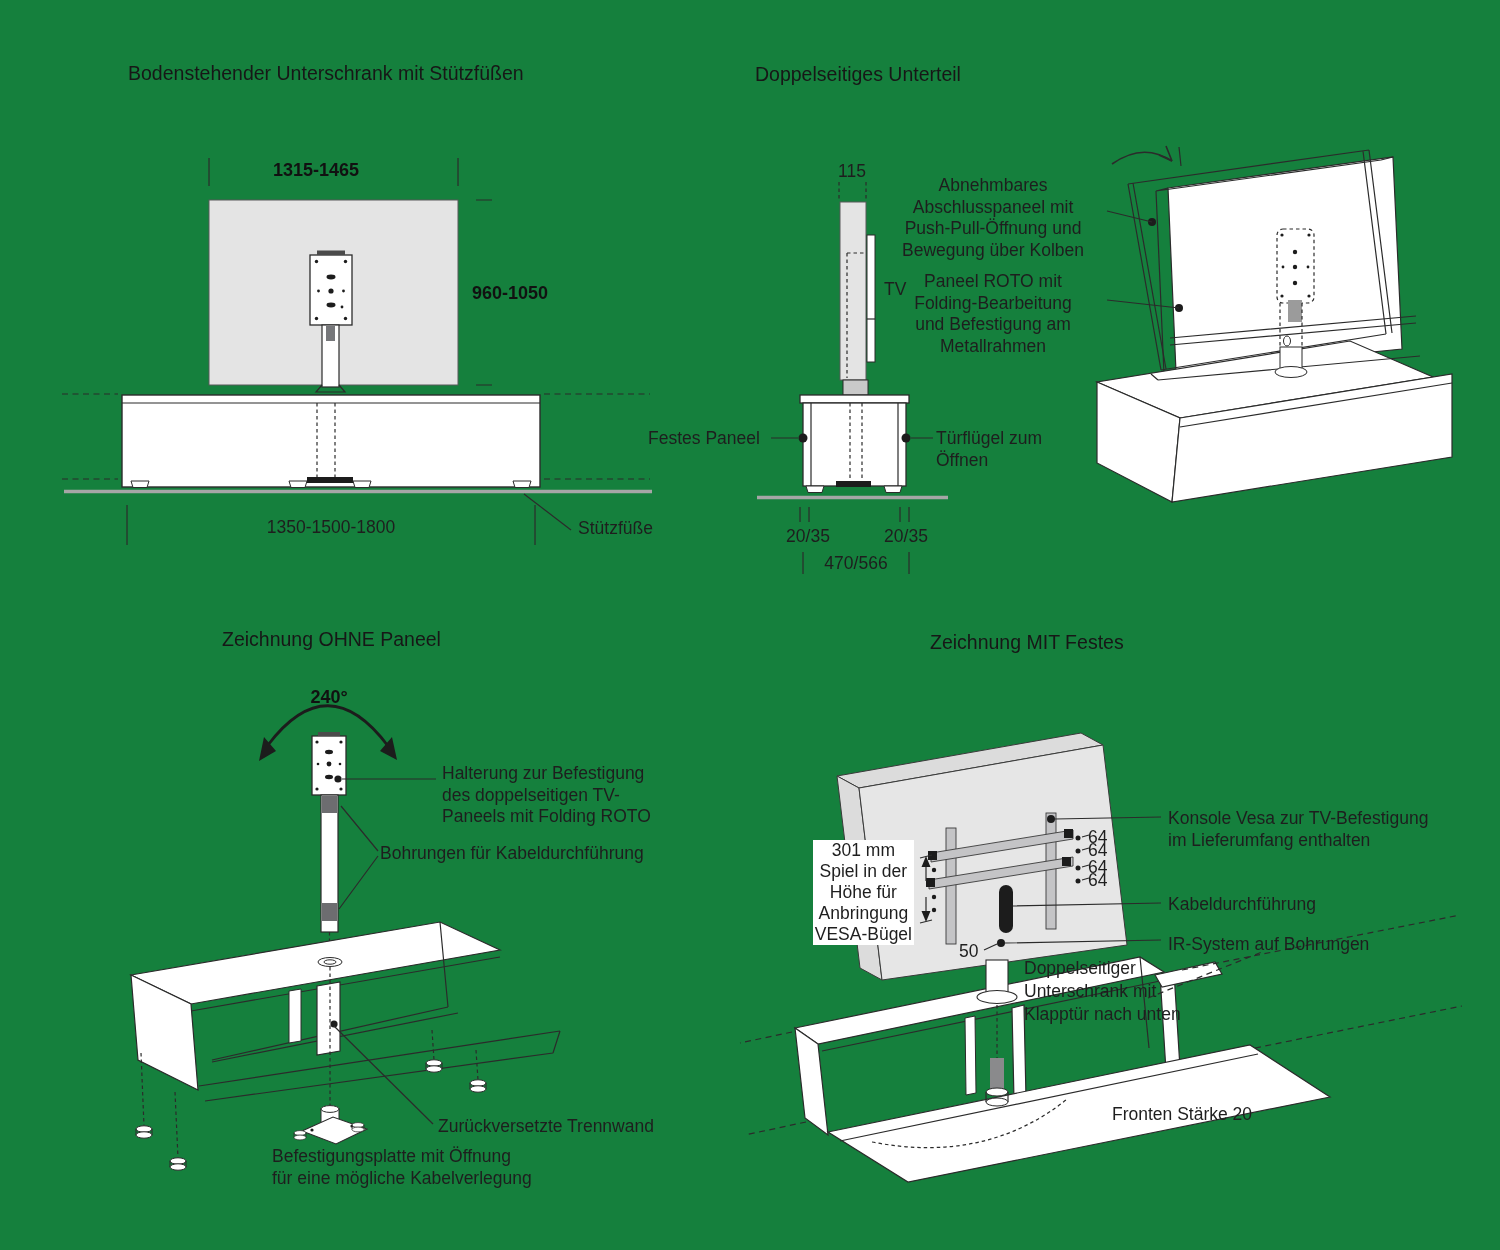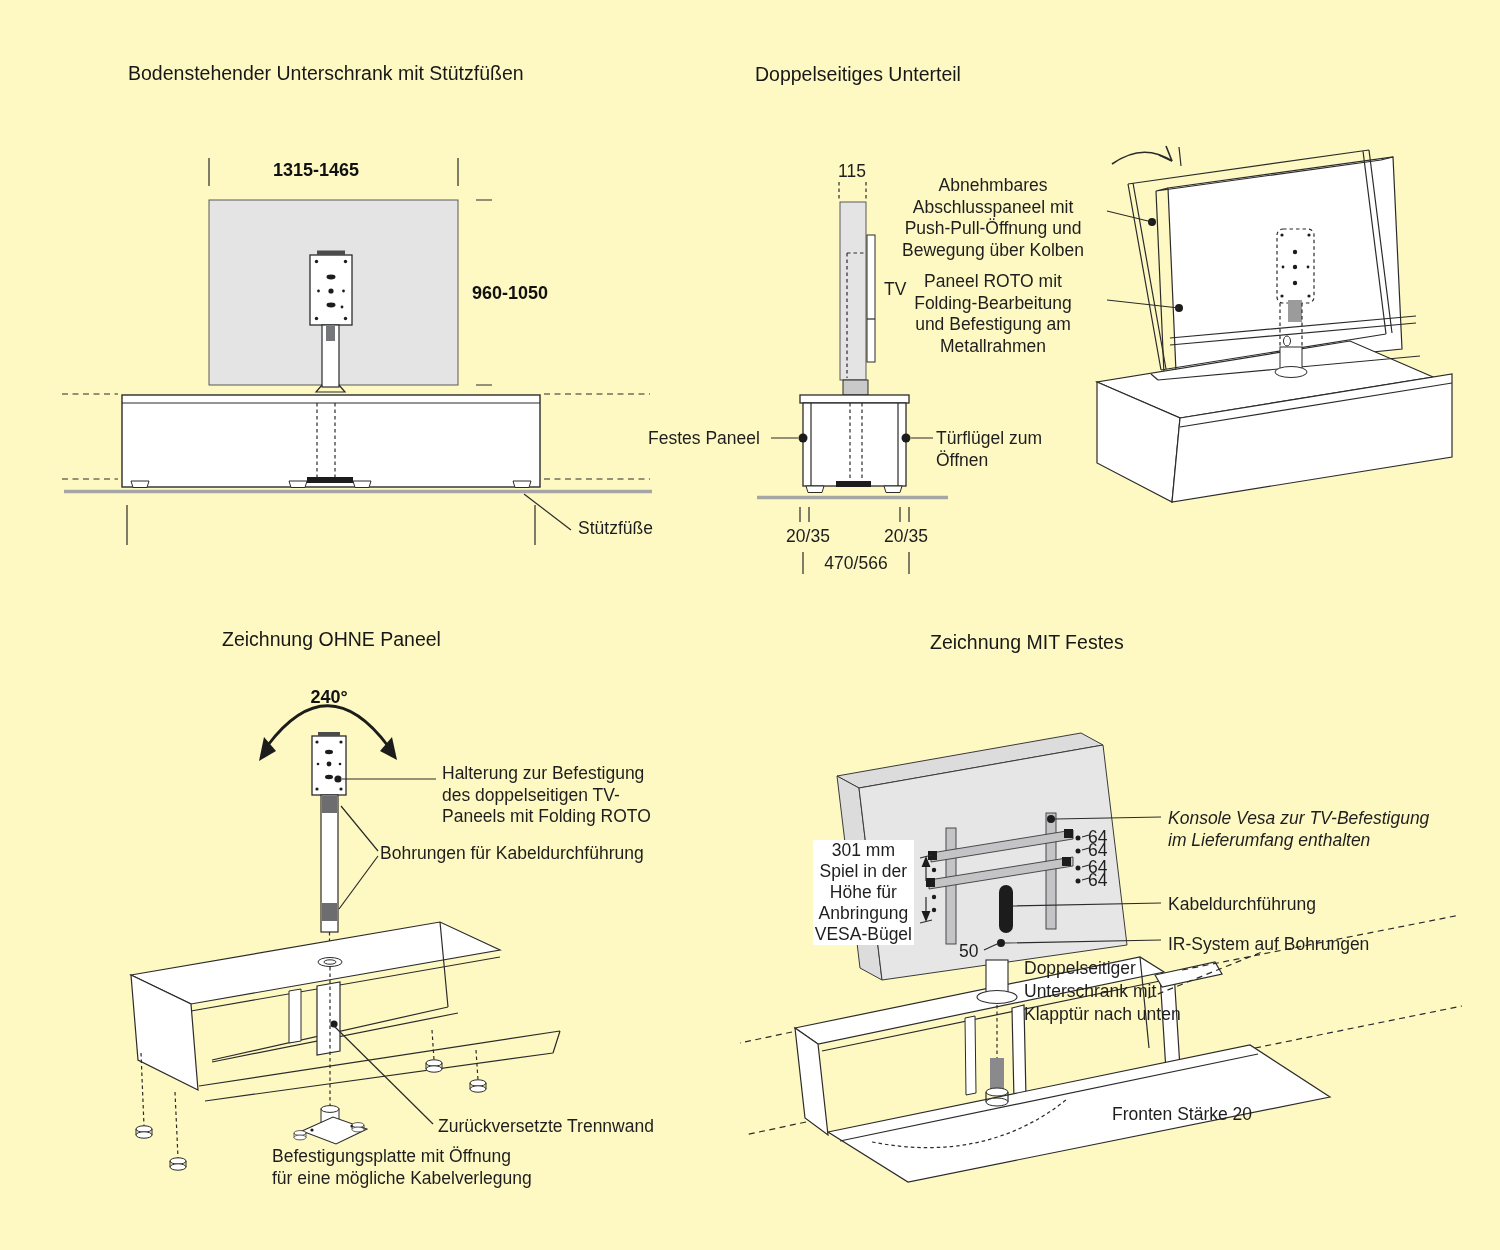--- a/index.html
+++ b/index.html
@@ -1,16 +1,16 @@
 <!DOCTYPE html>
 <html><head>
 <meta charset="utf-8">
 <style>
   html,body{margin:0;padding:0;background:#fff;}
-  .canvas{position:relative;width:1500px;height:1250px;background:#fef9c3;overflow:hidden;
+  .canvas{position:relative;width:1500px;height:1250px;background:#15803d;overflow:hidden;
           font-family:"Liberation Sans",sans-serif;color:#1e1e1e;}
   svg{position:absolute;left:0;top:0;}
   .lbl{position:absolute;font-size:17.5px;line-height:21.5px;color:#1e1e1e;white-space:pre-line;}
   .ttl{font-size:19.5px;color:#171717;}
   .bld{font-weight:bold;font-size:18px;color:#111;}
   .ctr{text-align:center;}
   .rgt{text-align:center;}
   .lh23{line-height:23px;}
   .wbg{background:#fff;padding:0 2px;}
   
@@ -256,20 +256,21 @@
     <path class="ln" d="M986,1092 V1102 M1008,1092 V1102"></path>
     <ellipse cx="997" cy="1102" rx="11" ry="4" class="wln" style="stroke-width:1"></ellipse>
     <path class="ln dash" d="M1182,970 L1460,915 M1255,1048 L1462,1006 M1148,998 L1262,952 M792,1032 L740,1043 M806,1122 L745,1135"></path>
     <path class="ln dash2" d="M872,1142 Q985,1164 1066,1100"></path>
   </g>
 </svg>
 
 <div class="lbl ttl" style="left:128px;top:63px;">Bodenstehender Unterschrank mit Stützfüßen</div>
 <div class="lbl bld ctr" style="left:209px;top:160px;width:214px;">1315-1465</div>
 <div class="lbl bld" style="left:472px;top:283px;">960-1050</div>
+<div class="lbl ctr" style="left:127px;top:517px;width:408px;">1350-1500-1800</div>
 <div class="lbl" style="left:578px;top:518px;">Stützfüße</div>
 
 <div class="lbl ttl" style="left:755px;top:64px;">Doppelseitiges Unterteil</div>
 <div class="lbl ctr" style="left:822px;top:161px;width:60px;">115</div>
 <div class="lbl" style="left:884px;top:279px;">TV</div>
 <div class="lbl rgt" style="left:880px;top:175px;width:226px;">Abnehmbares
 Abschlusspaneel mit
 Push-Pull-Öffnung und
 Bewegung über Kolben</div>
 <div class="lbl rgt" style="left:880px;top:271px;width:226px;">Paneel ROTO mit
@@ -296,21 +297,21 @@
 <div class="lbl ttl" style="left:930px;top:632px;">Zeichnung MIT Festes</div>
 <div class="lbl rgt wbg" style="right:586px;top:840px;line-height:21px;">301 mm
 Spiel in der
 Höhe für
 Anbringung
 VESA-Bügel</div>
 <div class="lbl" style="left:1088px;top:827px;">64</div>
 <div class="lbl" style="left:1088px;top:840px;">64</div>
 <div class="lbl" style="left:1088px;top:857px;">64</div>
 <div class="lbl" style="left:1088px;top:870px;">64</div>
-<div class="lbl" style="left:1168px;top:808px;font-style:italic;">Konsole Vesa zur TV-Befestigung
+<div class="lbl" style="left:1168px;top:808px;">Konsole Vesa zur TV-Befestigung
 im Lieferumfang enthalten</div>
 <div class="lbl" style="left:1168px;top:894px;">Kabeldurchführung</div>
 <div class="lbl" style="left:1168px;top:934px;">IR-System auf Bohrungen</div>
 <div class="lbl" style="left:959px;top:941px;">50</div>
 <div class="lbl lh23" style="left:1024px;top:957px;">Doppelseitiger
 Unterschrank mit
 Klapptür nach unten</div>
 <div class="lbl" style="left:1112px;top:1104px;">Fronten Stärke 20</div>
 
 </div>

